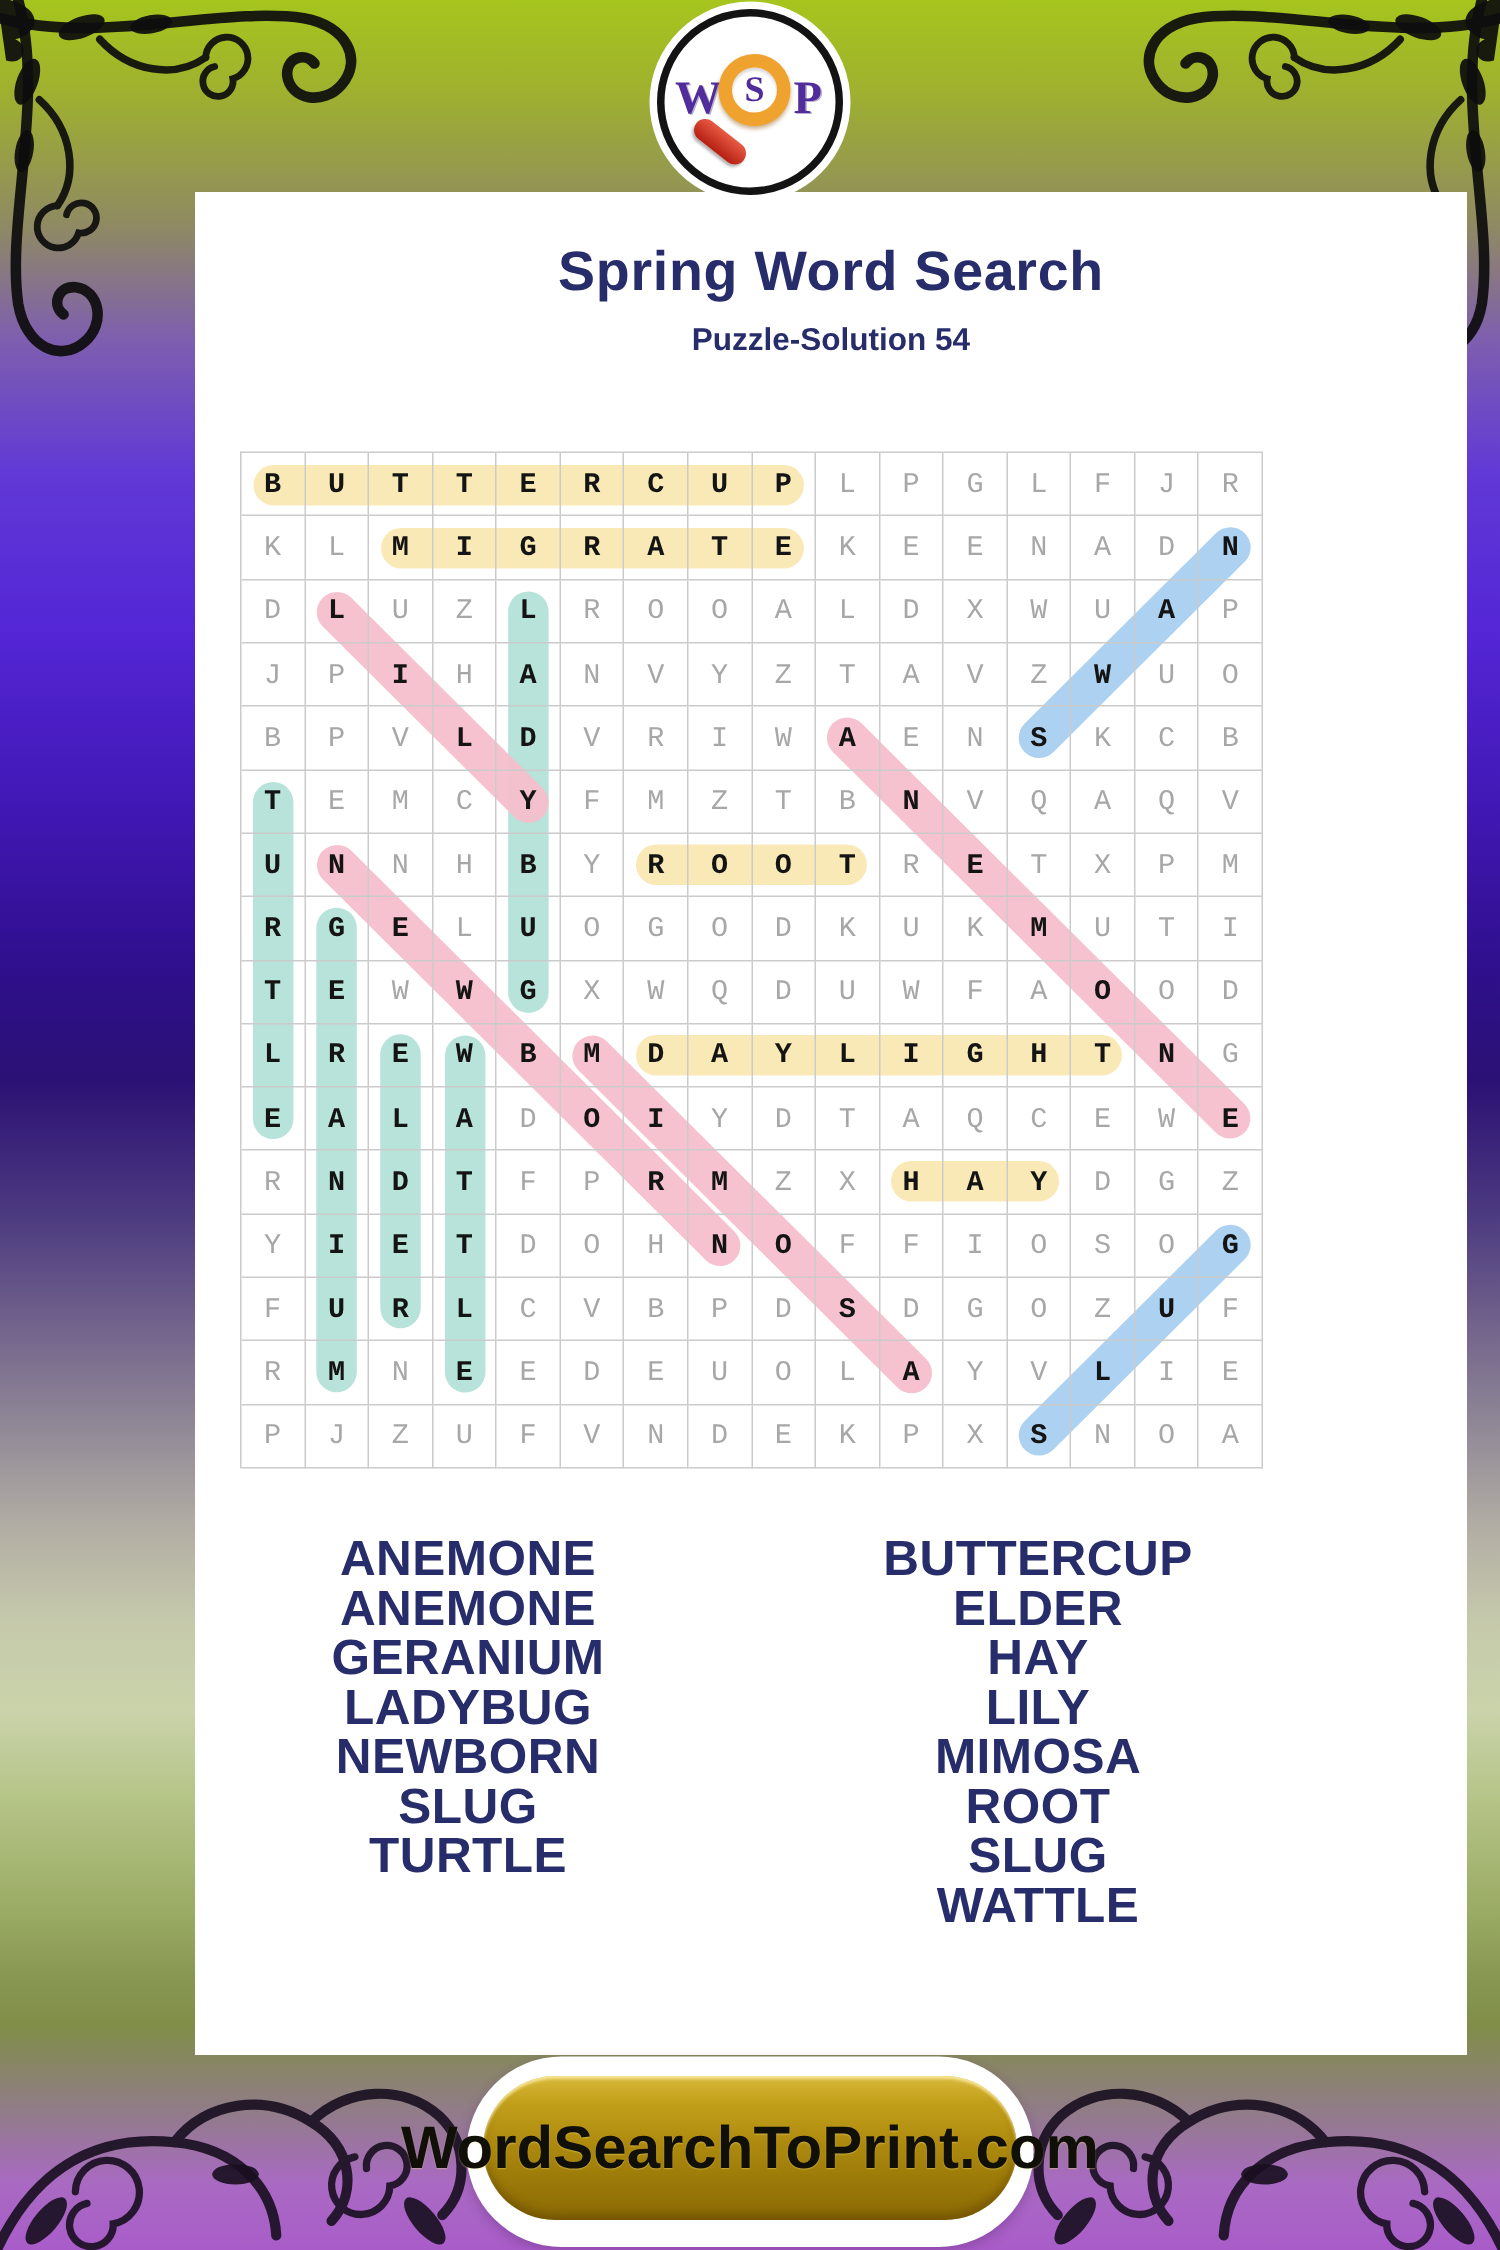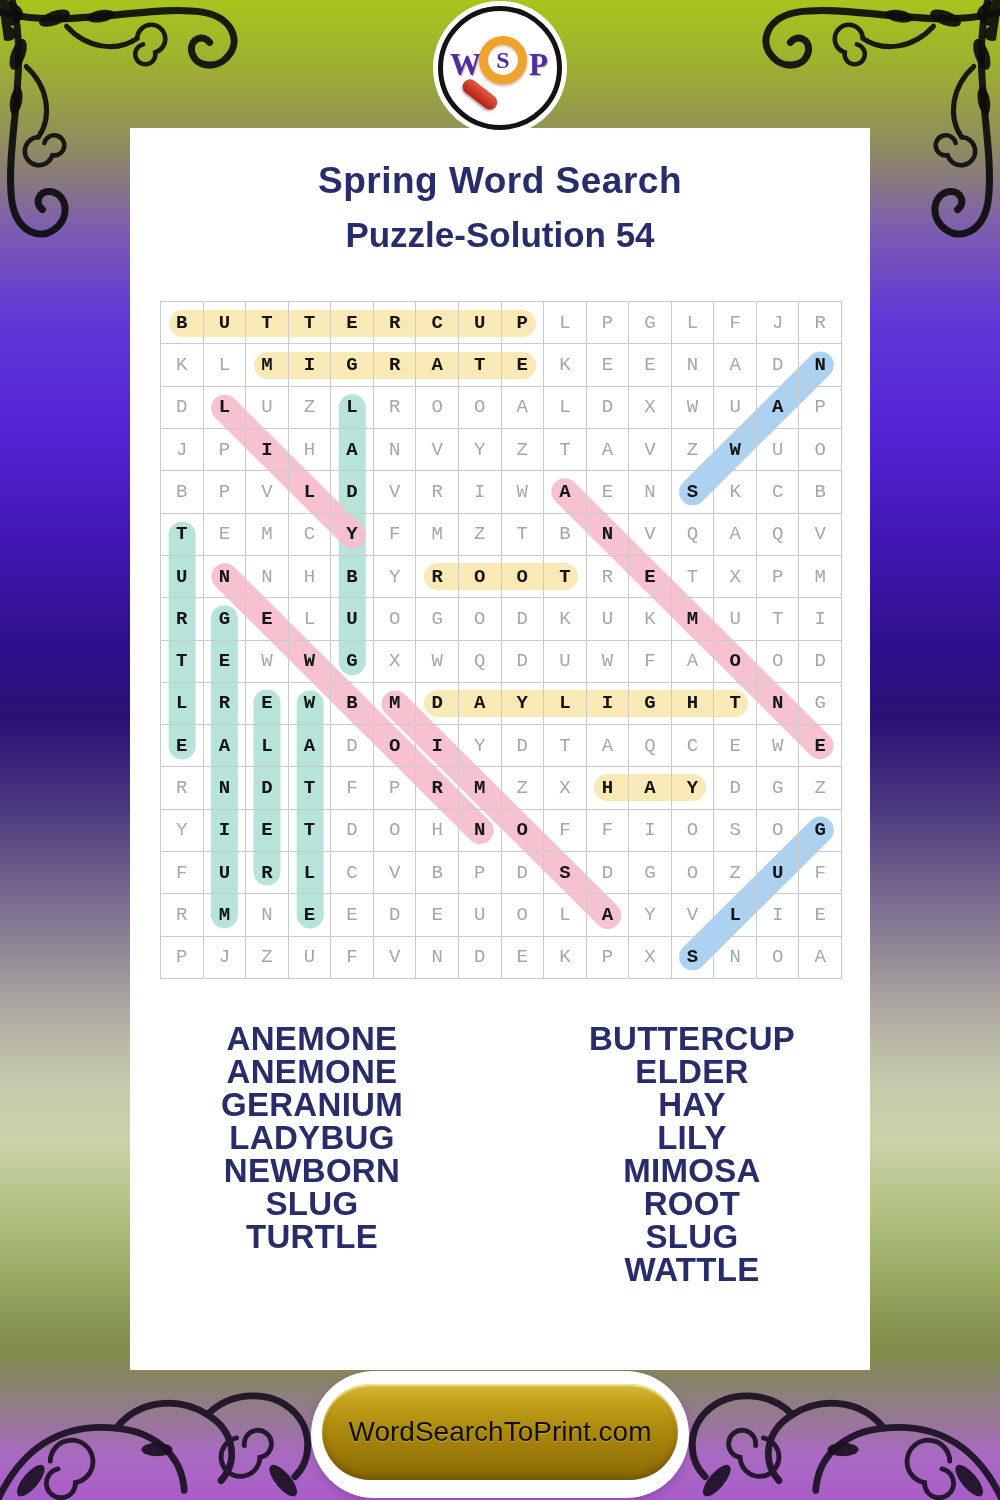--- a/index.html
+++ b/index.html
@@ -12,24 +12,24 @@
       #72648c 59%, #958d98 64%, #b3aea4 68%, #c5c9ab 72%, #cad3aa 76%,
       #b5c487 80%, #9aab64 85%, #879751 88%, #808e48 90%, #927b8b 94%,
       #a96ac2 97%, #a95cc9 100%);}
   .flourish{position:absolute;pointer-events:none;}
   .fl-tl{left:-4px;top:-4px;width:262px;height:262px;}
   .fl-tr{right:-4px;top:-4px;width:262px;height:262px;transform:scaleX(-1);}
   .fl-bl{left:-8px;bottom:-4px;width:330px;height:172px;}
   .fl-br{right:-8px;bottom:-4px;width:330px;height:172px;transform:scaleX(-1);}
 
   
-  .card{position:absolute;left:130px;top:128px;width:740px;height:1242px;background:#ffffff;}
+  .card{position:absolute;left:130px;top:128px;width:848px;height:1242px;background:#ffffff;}
   .title{margin:0;padding-top:32px;text-align:center;font-size:37px;font-weight:bold;
          color:#272c6a;letter-spacing:.5px;}
-  .subtitle{margin:0;padding-top:13px;text-align:center;font-size:35px;font-weight:bold;color:#272c6a;}
+  .subtitle{margin:0;padding-top:13px;text-align:center;font-size:21px;font-weight:bold;color:#272c6a;}
 
   
   .logo{position:absolute;left:438px;top:6px;width:114px;height:114px;border-radius:50%;
         background:#fff;border:5px solid #131313;box-shadow:0 0 0 5px #ffffff;z-index:5;}
   .logo-letter{position:absolute;font-family:"Liberation Serif",serif;font-weight:bold;
         font-size:31px;color:#512c9c;top:36px;text-shadow:1px 1px 0 rgba(60,30,110,.35);}
   .logo-w{left:7px;} .logo-p{right:9px;}
   .lens{position:absolute;left:36px;top:25px;width:30px;height:30px;background:#fff;
         border:9px solid #f0a22e;border-radius:50%;
         box-shadow:inset 0 2px 2px rgba(0,0,0,.15),0 2px 3px rgba(140,80,0,.45);z-index:2;}
@@ -58,21 +58,21 @@
         font-size:33px;font-weight:bold;color:#272c6a;line-height:33px;letter-spacing:.3px;}
   .wc-left{left:32px;} .wc-right{left:412px;}
 
   
   .btn-halo{position:absolute;left:311px;top:1371px;width:378px;height:127px;
         border-radius:64px;background:#ffffff;box-shadow:0 3px 8px rgba(60,20,80,.25);}
   .site-btn{position:absolute;left:322px;top:1384px;width:356px;height:96px;border-radius:48px;
         background:linear-gradient(180deg,#d9b93c 0%,#c3a01a 18%,#ab880d 50%,#977507 80%,#8a6a05 100%);
         box-shadow:inset 0 2px 2px rgba(255,240,170,.8),inset 0 -4px 6px rgba(90,60,0,.45);
         display:flex;align-items:center;justify-content:center;cursor:pointer;}
-  .site-btn span{font-size:28px;font-weight:normal;color:#101008;
+  .site-btn span{font-size:40px;font-weight:bold;color:#101008;
         text-shadow:0 1px 1px rgba(255,230,140,.4);}
 </style>
 </head>
 <body>
 
 <div id="page">
 
   <svg class="flourish fl-tl" viewBox="0 0 260 260">
     <g fill="none" stroke="#0d0d0d" stroke-width="7" stroke-linecap="round" opacity="0.92">
       <path d="M4,16 C70,34 150,8 205,16 C234,21 244,44 230,60 C218,74 196,70 194,54 C193,42 206,38 212,46"></path>

